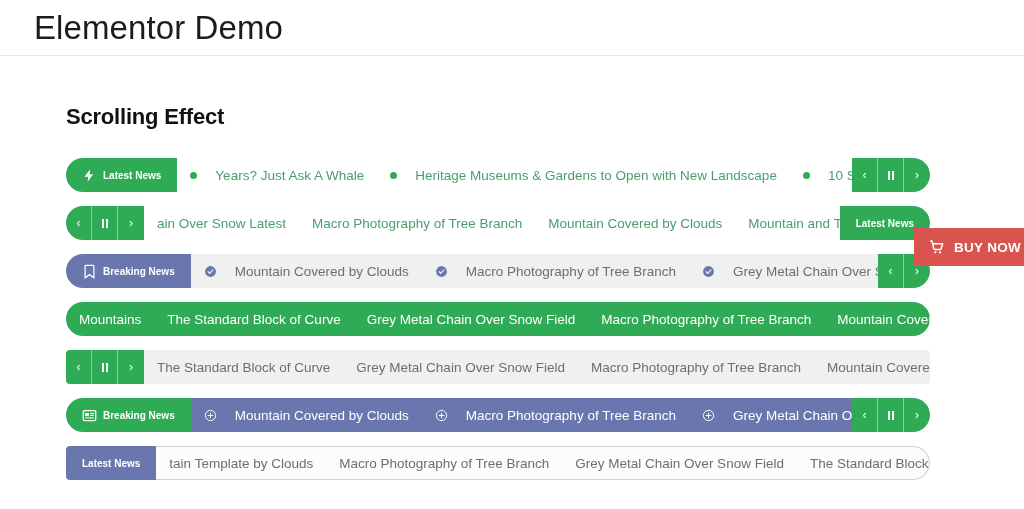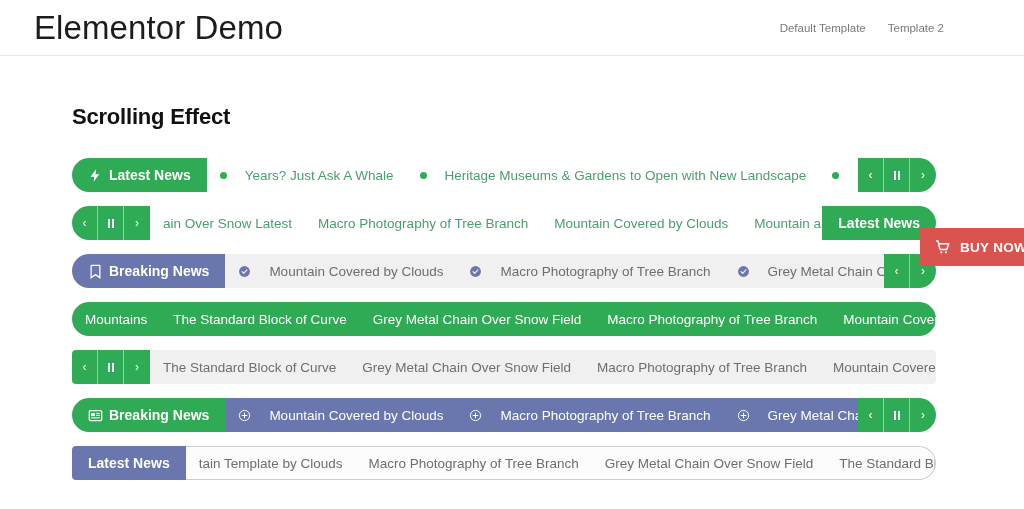--- a/index.html
+++ b/index.html
@@ -34,21 +34,21 @@
     padding-right: 44px;
   }
   .header-nav a {
     font-size: 11.5px;
     color: #7a7a7a;
     text-decoration: none;
     white-space: nowrap;
   }
 
   
-  .page-body { padding: 0 0 0 10px; }
+  .page-body { padding: 0 0 0 4px; }
   .section-title {
     font-size: 22px;
     font-weight: bold;
     color: #111;
     margin: 48px 0 0 62px;
     letter-spacing: -.2px;
   }
 
   .tickers {
     margin: 28px 0 0 62px;
@@ -67,21 +67,21 @@
     overflow: hidden;
     width: 864px;
   }
   .ticker.sq { border-radius: 4px; }
 
   .tk-label {
     display: flex;
     align-items: center;
     gap: 6px;
     padding: 0 16px 0 16px;
-    font-size: 14px;
+    font-size: 10px;
     font-weight: bold;
     color: #fff;
     white-space: nowrap;
     flex: 0 0 auto;
     z-index: 3;
   }
   .tk-label.green { background: #2faa55; }
   .tk-label.slate { background: #6a76ae; }
   .tk-label.right { margin-left: auto; }
 
@@ -164,24 +164,20 @@
     z-index: 40;
   }
 
   .svg-i { display: block; }
 </style>
 </head>
 <body>
 
 <header class="site-header">
   <div class="site-title">Elementor Demo</div>
-  <nav class="header-nav">
-    <a href="#">Default Template</a>
-    <a href="#">Template 2</a>
-  </nav>
 </header>
 
 <main class="page-body">
   <h2 class="section-title">Scrolling Effect</h2>
   <div class="tickers" id="tickers">
     <div class="ticker">
         <div class="tk-label green">
           <span>
             <svg class="svg-i" width="15" height="15" viewBox="0 0 24 24" fill="#ffffff">
               <path d="M13 2 4 14h6l-1 8 9-12h-6l1-8z"></path>

